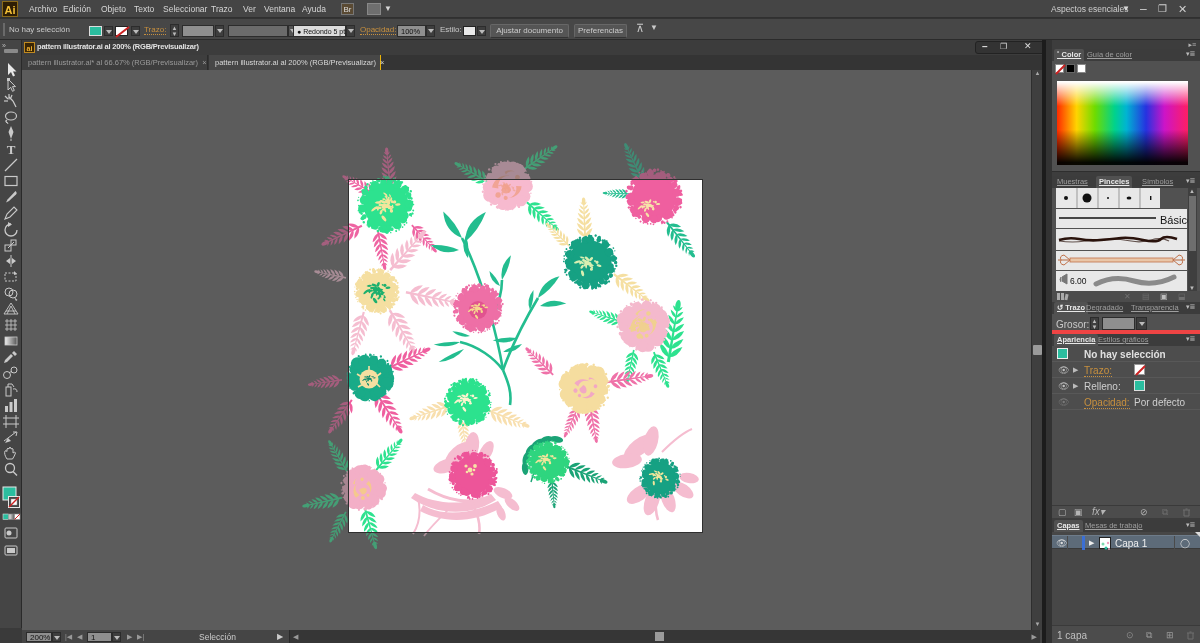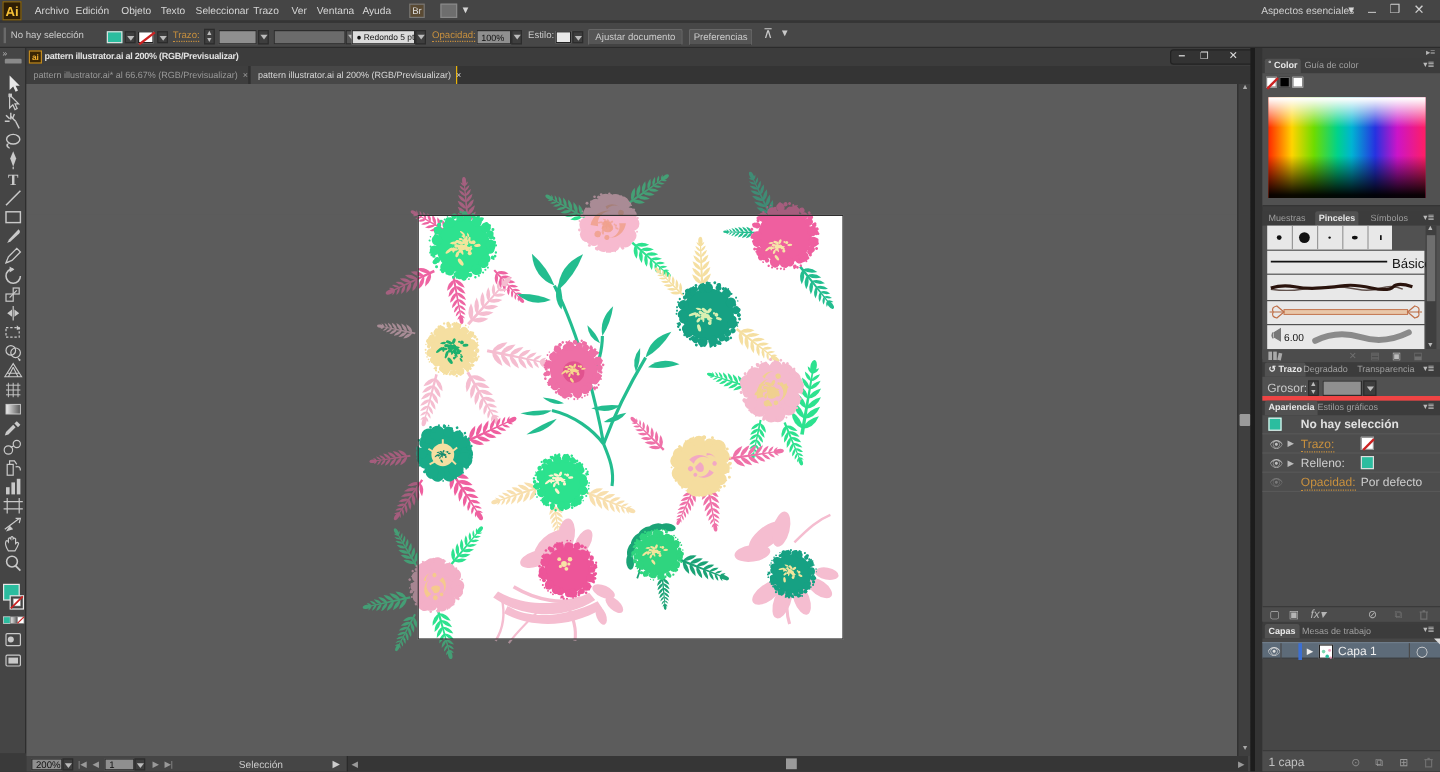--- a/index.html
+++ b/index.html
@@ -31,21 +31,21 @@
   #tabbar { position:absolute; left:22px; top:55px; width:1020px; height:15px; background:#343434; }
   .dtab { position:absolute; top:0; height:15px; font-size:7.5px; line-height:15px; padding:0 6px; white-space:nowrap;text-align:right; }
   #canvas { position:absolute; left:22px; top:70px; width:1009px; height:560px; background:#5c5c5c; overflow:hidden; }
   #vscroll { position:absolute; left:1031px; top:70px; width:11px; height:560px; background:#3f3f3f; border-left:1px solid #2e2e2e; }
   #statusbar { position:absolute; left:22px; top:630px; width:1020px; height:13px; background:#454545; }
   #docedge { position:absolute; left:1042px; top:40px; width:10px; height:603px; background:linear-gradient(to right,#1c1c1c 0 40%, #333 40%); }
 
   
   #dock { position:absolute; left:1052px; top:40px; width:148px; height:603px; background:#3d3d3d; }
   .ptabs { position:relative; width:100%; height:12px; background:#3c3c3c; }
-  .ptab { position:absolute; top:0; height:12px; font-size:7.5px; line-height:12px; padding:0 3px; color:#9f9f9f; white-space:nowrap; }
+  .ptab { position:absolute; top:0; height:12px; font-size:7.5px; line-height:12px; padding:0 3px; color:#9f9f9f; white-space:nowrap;text-decoration:underline; }
   .ptab.on { background:#515151; color:#e8e8e8; font-weight:bold; border-radius:2px 2px 0 0; }
   .pbody { position:relative; width:100%; background:#515151; }
   .pmenu { position:absolute; right:2px; top:2px; width:12px; height:8px; color:#bbb; font-size:7px; }
   #spectrum { background:
     linear-gradient(to bottom, rgba(255,255,255,1) 1%, rgba(255,255,255,0) 30%),
     linear-gradient(to bottom, rgba(0,0,0,0) 58%, rgba(0,0,0,0.96) 97%),
     linear-gradient(to right, #ff2a00, #ffd400 15%, #6edc00 29%, #00d28c 44%, #00b4d2 53%, #2632e0 68%, #cc14c8 82%, #ff1e64 100%);
   }
 </style>
 </head>

